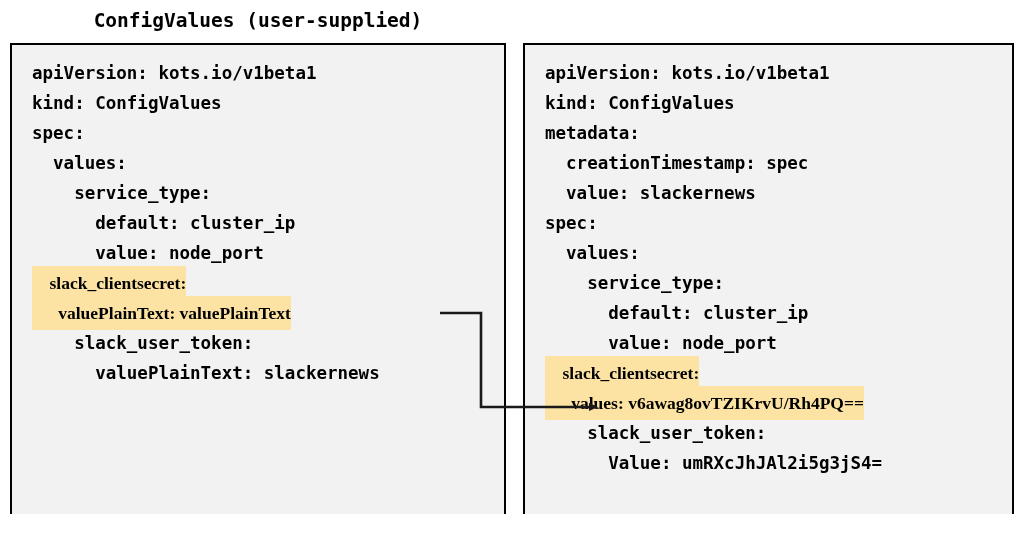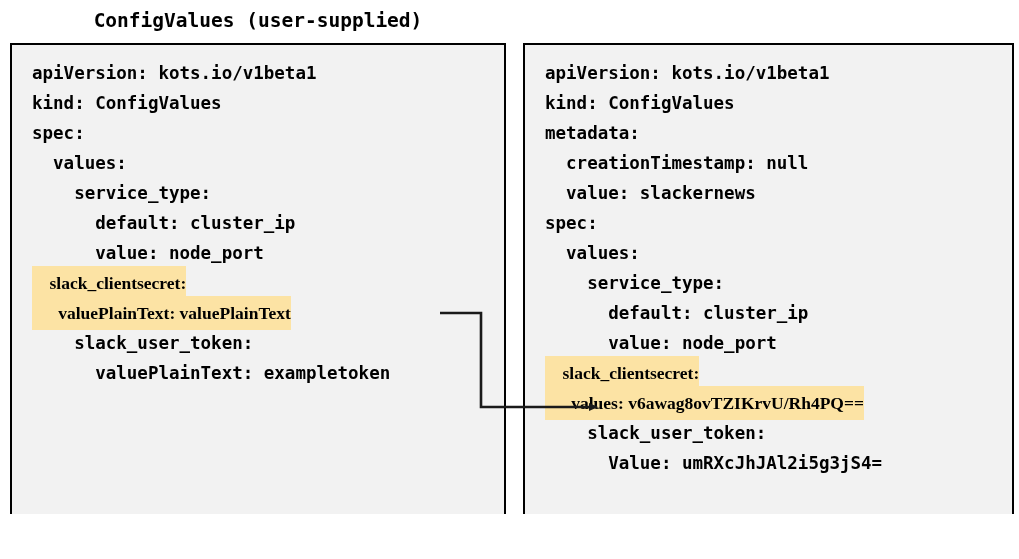--- a/index.html
+++ b/index.html
@@ -94,31 +94,31 @@
         <div class="code-line"><span class="seg">apiVersion: kots.io/v1beta1</span></div>
         <div class="code-line"><span class="seg">kind: ConfigValues</span></div>
         <div class="code-line"><span class="seg">spec:</span></div>
         <div class="code-line"><span class="seg">  values:</span></div>
         <div class="code-line"><span class="seg">    service_type:</span></div>
         <div class="code-line"><span class="seg">      default: cluster_ip</span></div>
         <div class="code-line"><span class="seg">      value: node_port</span></div>
         <div class="code-line hl"><span class="seg" style="background: rgb(252, 227, 164);">    slack_clientsecret:</span></div>
         <div class="code-line hl"><span class="seg" style="background: rgb(252, 227, 164);">      valuePlainText: valuePlainText</span></div>
         <div class="code-line"><span class="seg">    slack_user_token:</span></div>
-        <div class="code-line"><span class="seg">      valuePlainText: exampletoken</span></div>
+        <div class="code-line"><span class="seg">      valuePlainText: slackernews</span></div>
       </div>
   </div>
 
 
   <div class="yaml-box" id="box-right">
     <div class="code" id="code-right">
         <div class="code-line"><span class="seg">apiVersion: kots.io/v1beta1</span></div>
         <div class="code-line"><span class="seg">kind: ConfigValues</span></div>
         <div class="code-line"><span class="seg">metadata:</span></div>
-        <div class="code-line"><span class="seg">  creationTimestamp: null</span></div>
+        <div class="code-line"><span class="seg">  creationTimestamp: spec</span></div>
         <div class="code-line"><span class="seg">  value: slackernews</span></div>
         <div class="code-line"><span class="seg">spec:</span></div>
         <div class="code-line"><span class="seg">  values:</span></div>
         <div class="code-line"><span class="seg">    service_type:</span></div>
         <div class="code-line"><span class="seg">      default: cluster_ip</span></div>
         <div class="code-line"><span class="seg">      value: node_port</span></div>
         <div class="code-line hl"><span class="seg" style="background: rgb(252, 227, 164);">    slack_clientsecret:</span></div>
         <div class="code-line hl"><span class="seg" style="background: rgb(252, 227, 164);">      values: v6awag8ovTZIKrvU/Rh4PQ==</span></div>
         <div class="code-line"><span class="seg">    slack_user_token:</span></div>
         <div class="code-line"><span class="seg">      Value: umRXcJhJAl2i5g3jS4=</span></div>

